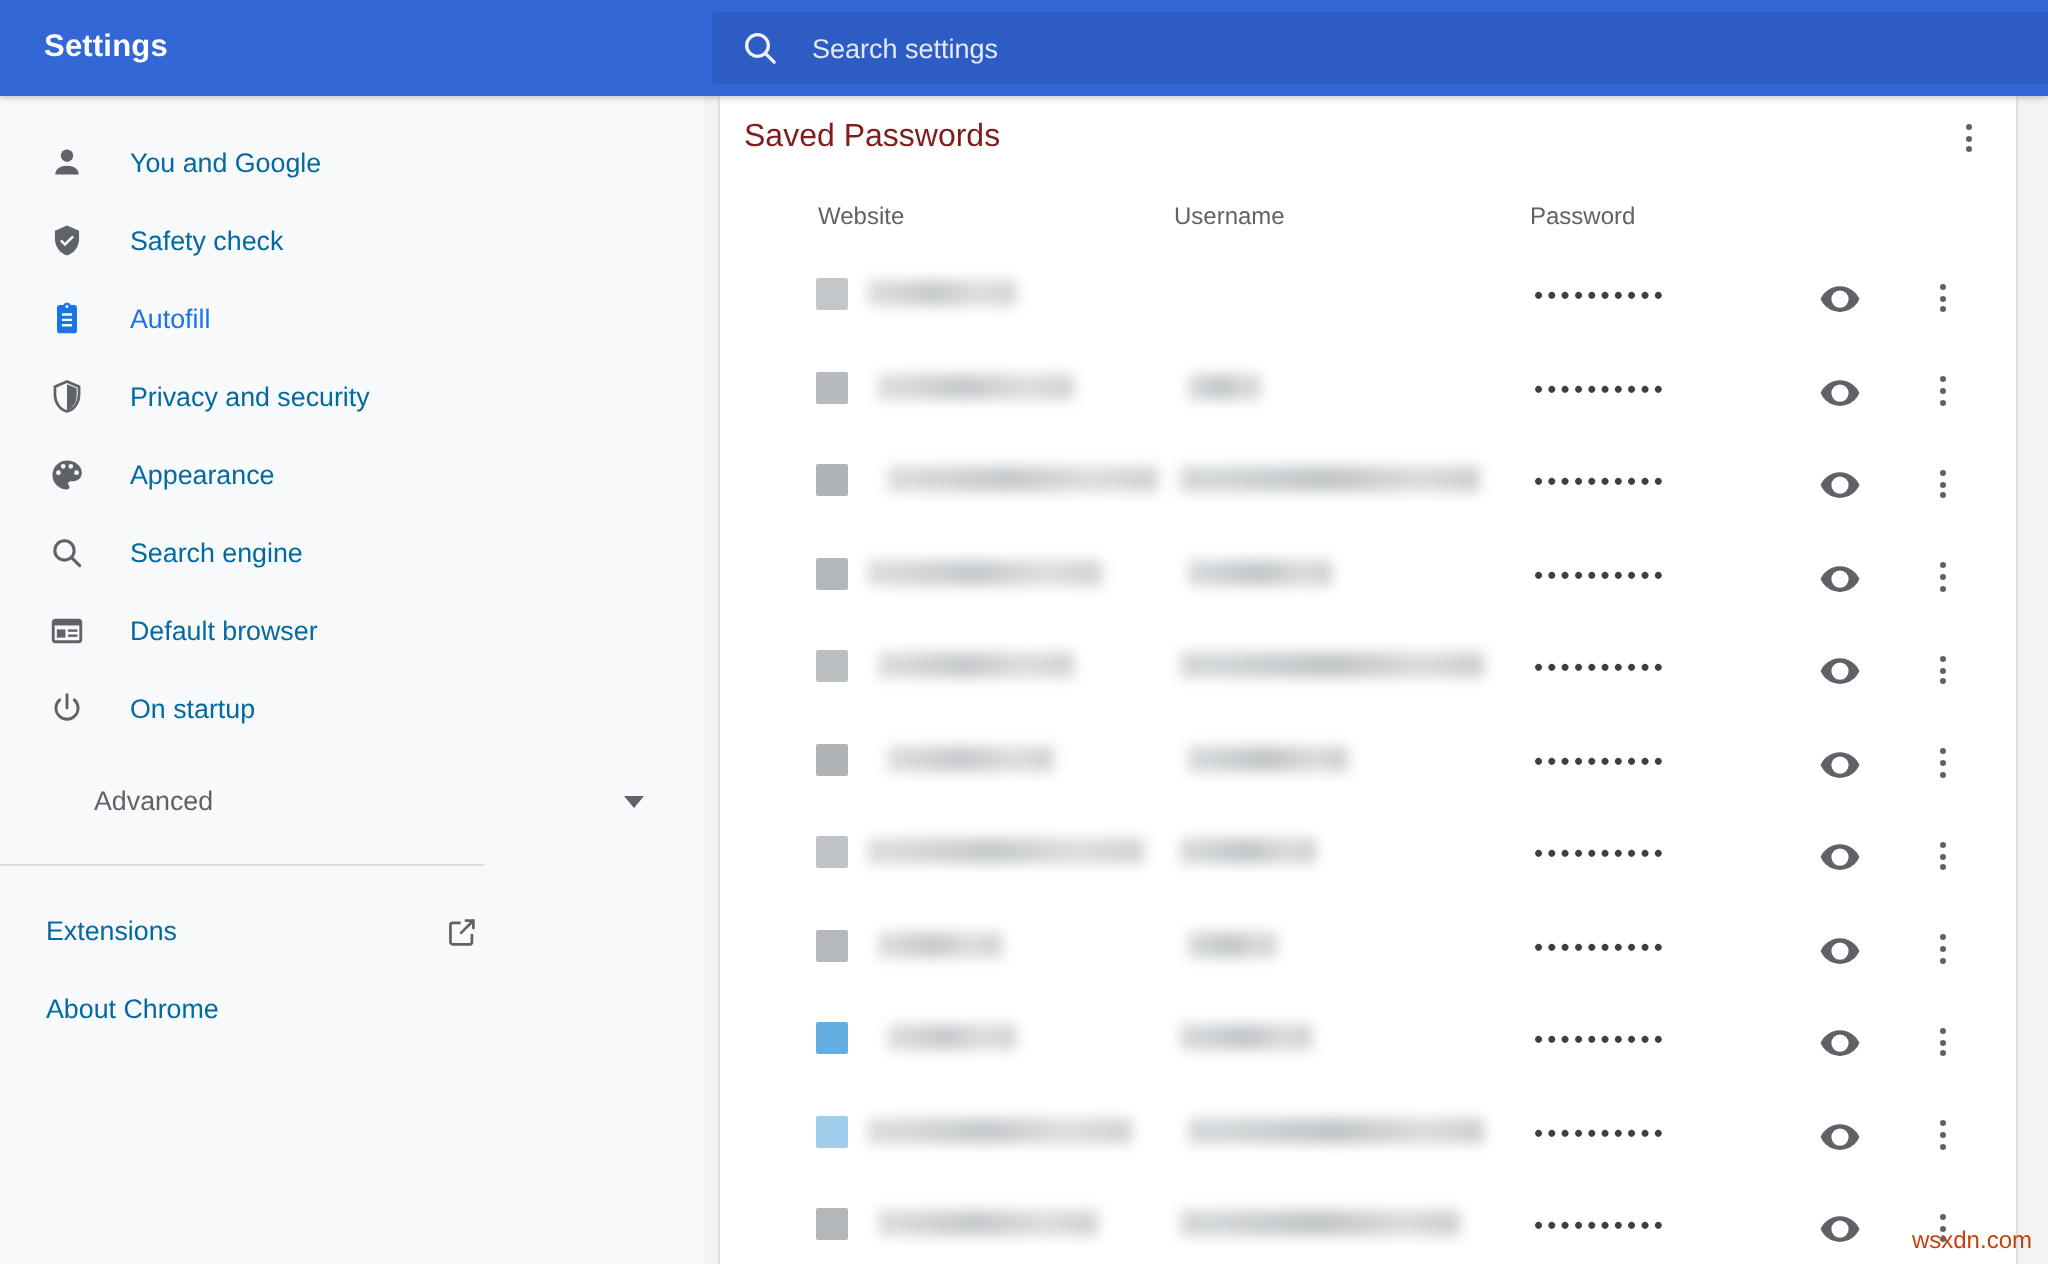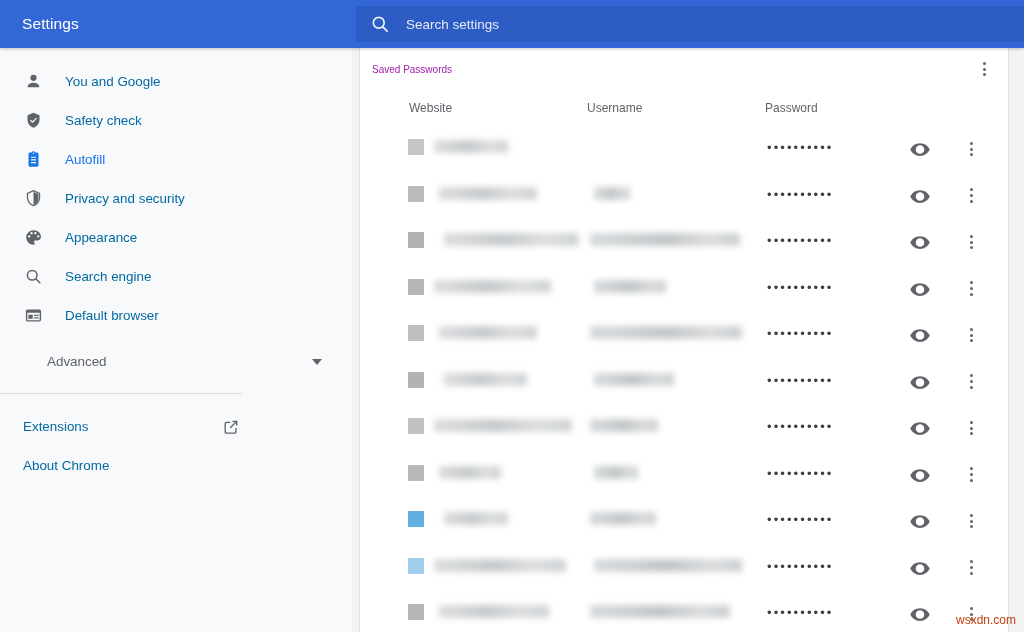--- a/index.html
+++ b/index.html
@@ -19,21 +19,21 @@
     width: 1024px; height: 48px;
     background: #3367d6;
     display: flex;
     align-items: center;
     box-shadow: 0 1px 3px rgba(0,0,0,.22);
     z-index: 20;
   }
   #app-title {
     color: #ffffff;
     font-size: 15.5px;
-    font-weight: normal;
+    font-weight: bold;
     letter-spacing: .1px;
     margin-left: 22px;
     width: 330px;
     white-space: nowrap;
   }
   #searchbox {
     position: absolute;
     left: 356px; top: 6px;
     width: 684px; height: 36px;
     background: #2d5dc4;
@@ -132,22 +132,22 @@
     overflow: hidden;
   }
   #card-header {
     height: 42px;
     display: flex;
     align-items: center;
     padding: 0 12px 0 12px;
     position: relative;
   }
   #card-title {
-    font-size: 10px;
-    color: #a21caf;
+    font-size: 16px;
+    color: #7f1d1d;
     flex: 1;
   }
   .kebab {
     width: 24px; height: 24px;
     display: flex;
     flex-direction: column;
     align-items: center;
     justify-content: center;
     cursor: pointer;
     gap: 2.6px;
@@ -300,20 +300,29 @@
         <rect x="3.3" y="5.2" width="17.4" height="13.6" rx="1.4" fill="none" stroke="#5f6368" stroke-width="1.8"></rect>
         <rect x="3.3" y="5.2" width="17.4" height="3.3" fill="#5f6368"></rect>
         <rect x="5.6" y="11" width="5.4" height="5.2" fill="#5f6368"></rect>
         <rect x="12.6" y="11" width="6" height="1.5" fill="#5f6368"></rect>
         <rect x="12.6" y="14.2" width="6" height="1.5" fill="#5f6368"></rect>
       </svg>
     </span>
     <span class="lbl">Default browser</span>
   </div>
 
+  <div class="nav-item">
+    <span class="ic">
+      <svg viewBox="0 0 24 24" width="19" height="19" fill="none" stroke="#5f6368" stroke-width="1.8" stroke-linecap="round">
+        <path d="M7.4 6.2a7 7 0 1 0 9.2 0"></path>
+        <line x1="12" y1="2.9" x2="12" y2="11.4"></line>
+      </svg>
+    </span>
+    <span class="lbl">On startup</span>
+  </div>
 
   <div id="advanced-item">
     <span class="lbl">Advanced</span>
     <span class="chev"></span>
   </div>
 
   <div id="nav-divider"></div>
 
   <div class="nav-item plain">
     <span class="lbl">Extensions</span>

